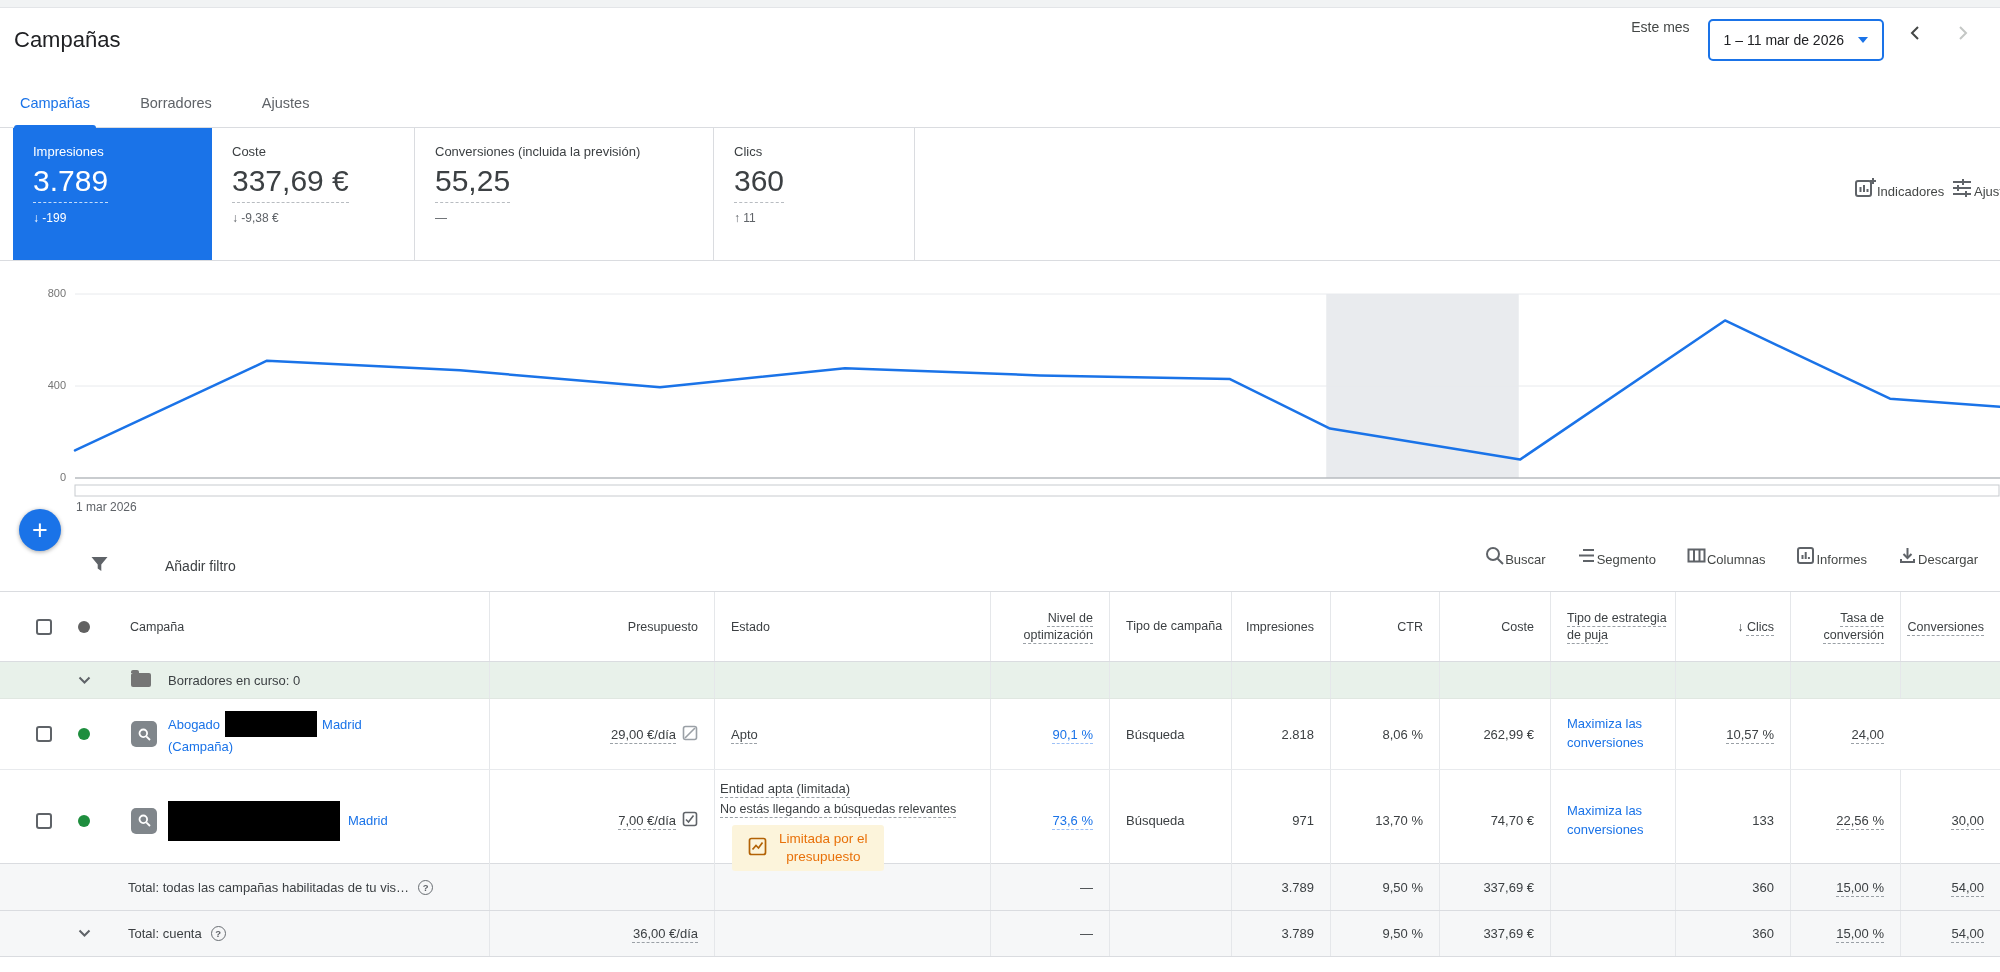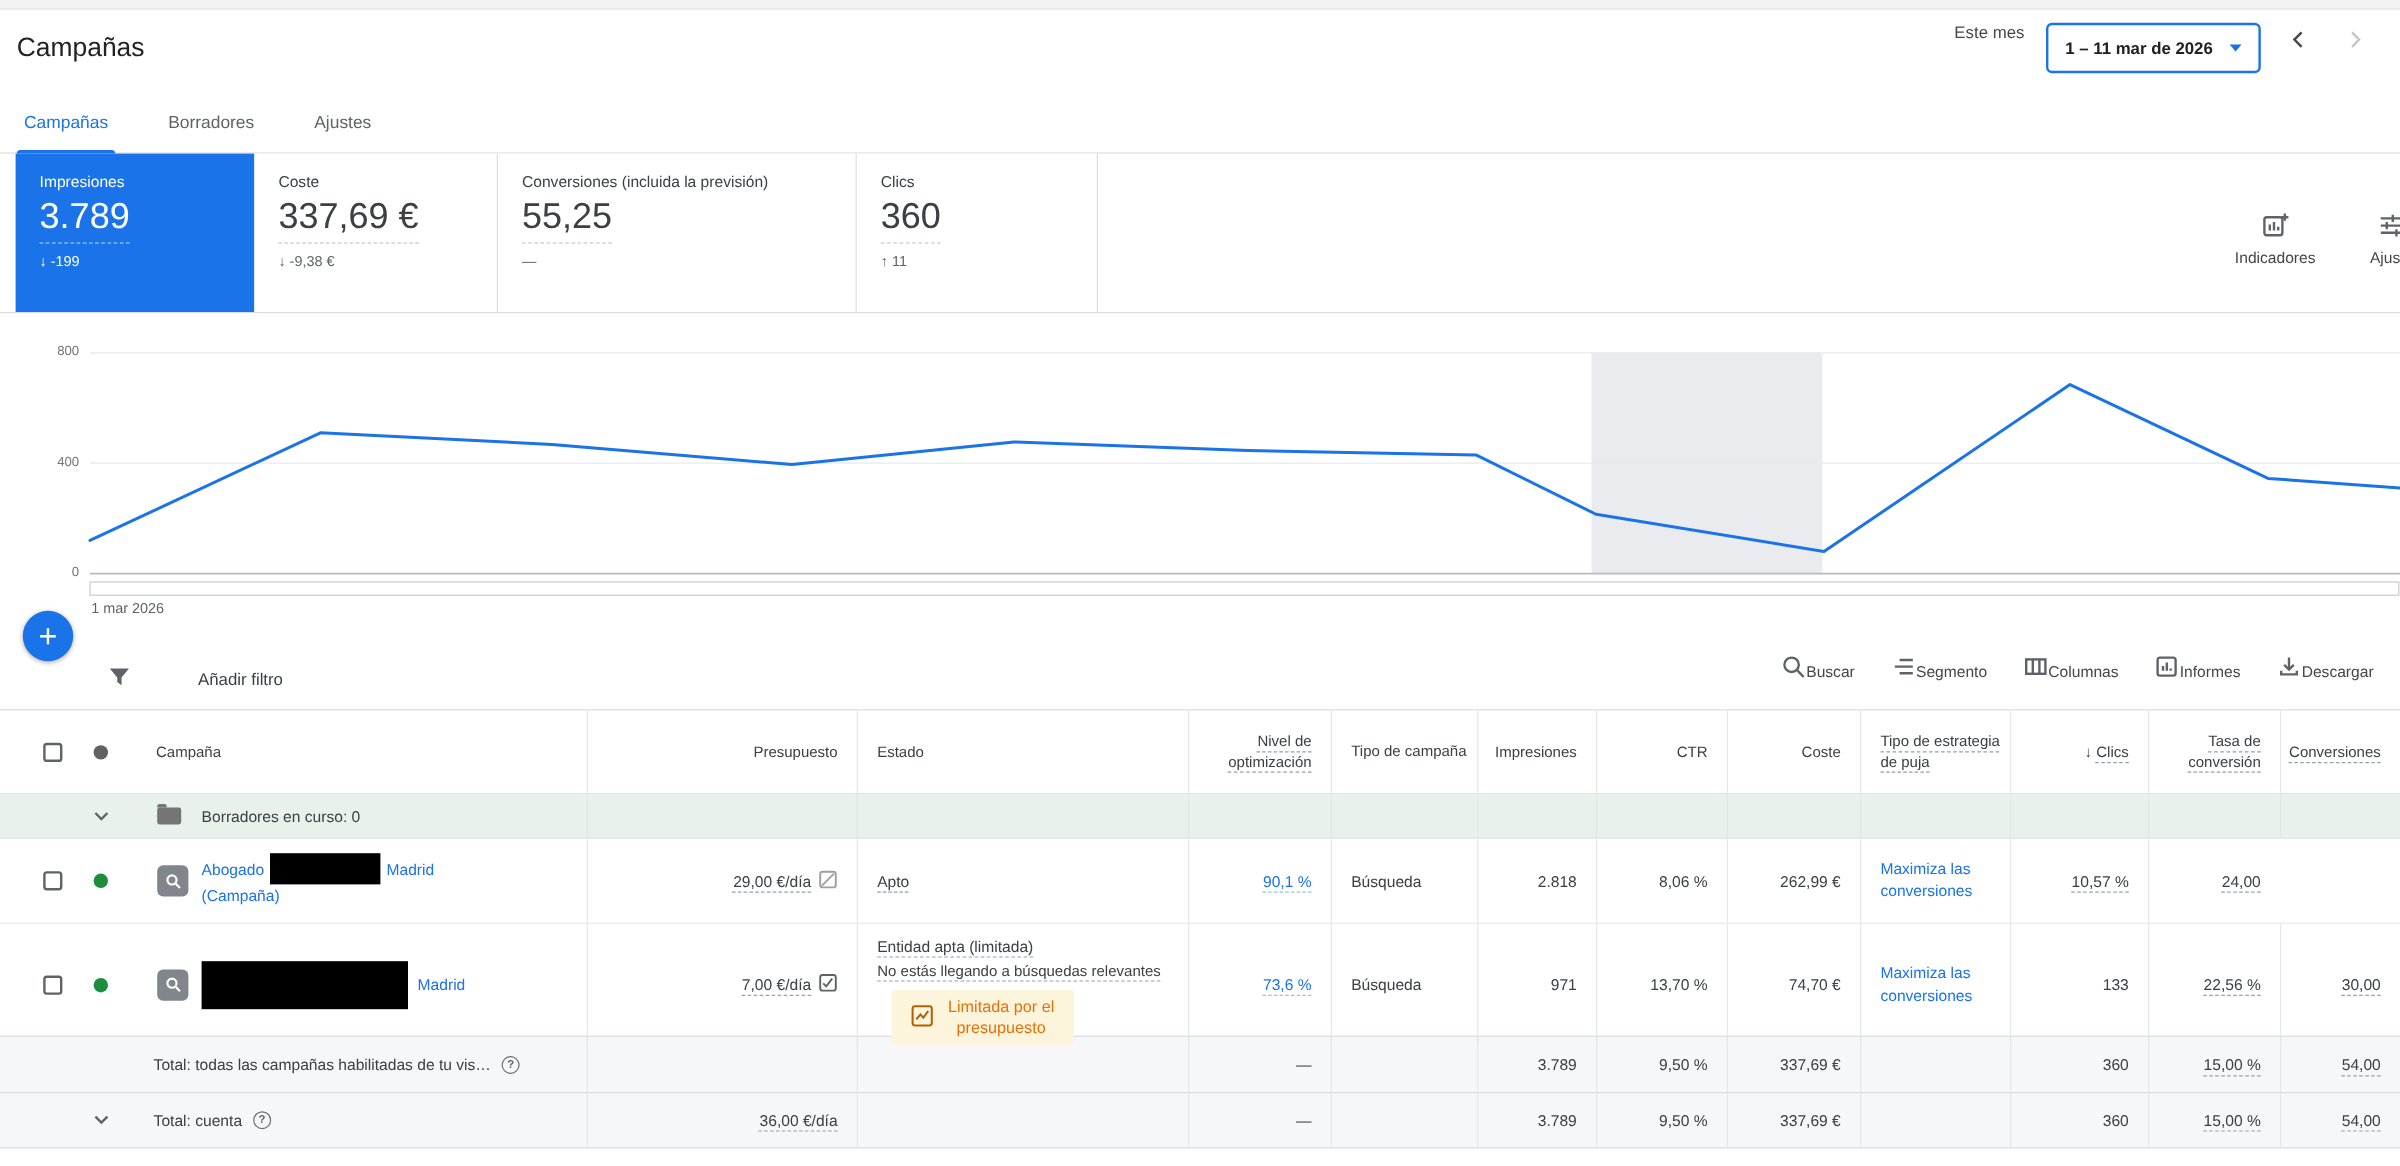--- a/index.html
+++ b/index.html
@@ -8,42 +8,42 @@
         color:#3c4043;font-family:"Liberation Sans",sans-serif;font-size:13px}
   .top-strip{height:8px;background:#f1f3f4;border-bottom:1px solid #e3e5e8}
 
   
   .hdr{height:64px;display:flex;align-items:center;padding:0 24px 0 14px}
   .hdr-title{font-size:22px;color:#202124;font-weight:400}
   .hdr-right{margin-left:auto;display:flex;align-items:flex-start;gap:18px}
   .preset{font-size:14px;color:#444746}
   .datebox{display:flex;align-items:center;gap:14px;border:2px solid #1a73e8;border-radius:5px;
            padding:11px 14px;cursor:pointer;background:#fff}
-  .datebox .txt{font-size:14px;color:#202124;font-weight:700;white-space:nowrap}
+  .datebox .txt{font-size:14px;color:#202124;font-weight:400;white-space:nowrap}
   .caret{width:0;height:0;border-left:5px solid transparent;border-right:5px solid transparent;border-top:6px solid #1a73e8}
   .navchev{display:flex;align-items:center;justify-content:center;width:28px;height:28px;cursor:pointer}
 
   
   .tabs{height:56px;display:flex;align-items:flex-end;padding-left:14px;gap:38px;border-bottom:1px solid #dadce0}
   .tab{font-size:14.5px;font-weight:500;color:#5f6368;padding:0 6px 16px;position:relative;cursor:pointer;white-space:nowrap}
   .tab.active{color:#1a73e8}
   .tab.active::after{content:"";position:absolute;left:0;right:0;bottom:-1px;height:3px;background:#1a73e8;border-radius:3px 3px 0 0}
 
   
   .cards{height:133px;display:flex;padding-left:13px;border-bottom:1px solid #dadce0;position:relative}
   .card{padding:16px 20px;border-right:1px solid #dadce0;display:flex;flex-direction:column;cursor:pointer;background:#fff}
   .card .lbl{font-size:13px;color:#3c4043}
   .card .val{font-size:30px;color:#3c4043;margin-top:5px}
   .card .vline{display:inline-block;align-self:flex-start;border-bottom:1px dashed #b8bcc1;padding-bottom:4px}
   .card .delta{font-size:12px;color:#5f6368;margin-top:8px}
   .card.sel{background:#1a73e8;border-right:none}
   .card.sel .lbl,.card.sel .val,.card.sel .delta{color:#fff}
   .card.sel .vline{border-color:rgba(255,255,255,.75)}
   .c1{width:199px}.c2{width:203px}.c3{width:299px}.c4{width:201px}
-  .action{position:absolute;top:48px;width:86px;display:flex;flex-direction:column;align-items:center;cursor:pointer;color:#5f6368}
+  .action{position:absolute;top:48px;width:86px;display:flex;flex-direction:row;align-items:center;cursor:pointer;color:#5f6368}
   .action .albl{font-size:13px;margin-top:7px;white-space:nowrap;color:#444746}
   .iconwrap{position:relative;width:24px;height:24px}
 
   
   .chart{height:279px;position:relative}
   .chart svg{position:absolute;left:0;top:0}
   .ylab{position:absolute;left:24px;width:42px;text-align:right;font-size:11px;color:#757575}
   .xlab{position:absolute;left:76px;top:239px;font-size:12px;color:#5f6368}
   .fab{position:absolute;left:19px;top:509px;width:42px;height:42px;border-radius:50%;background:#1a73e8;color:#fff;
        display:flex;align-items:center;justify-content:center;font-size:27px;font-weight:400;
@@ -404,21 +404,21 @@
     </div>
     <div class="c num bl">
       <span class="du">7,00 €/día</span>
       <span style="margin-left:6px">
         <svg width="16" height="16" viewBox="0 0 16 16" fill="none" stroke="#5f6368" stroke-width="1.6">
             <rect x="1.5" y="1.5" width="13" height="13" rx="2"></rect>
             <polyline points="4,8.5 6.5,11 11.5,4.5"></polyline>
           </svg>
       </span>
     </div>
-    <div class="c estcell bl" style="padding-left:16px">
+    <div class="c estcell bl" style="padding-left:5px">
       <span class="du est1">Entidad apta (limitada)</span>
       <span class="du est2">No estás llegando a búsquedas relevantes</span>
       <div class="badge-lim">
         <span>
           <svg width="19" height="19" viewBox="0 0 19 19" fill="none" stroke="#b26205" stroke-width="1.7">
               <rect x="1.5" y="1.5" width="16" height="16" rx="2"></rect>
               <polyline points="4.5,12.5 8,8.5 10.5,11 14.5,5.5"></polyline>
             </svg>
         </span>
         <span class="bt"><span>Limitada por el</span><br><span>presupuesto</span></span>

